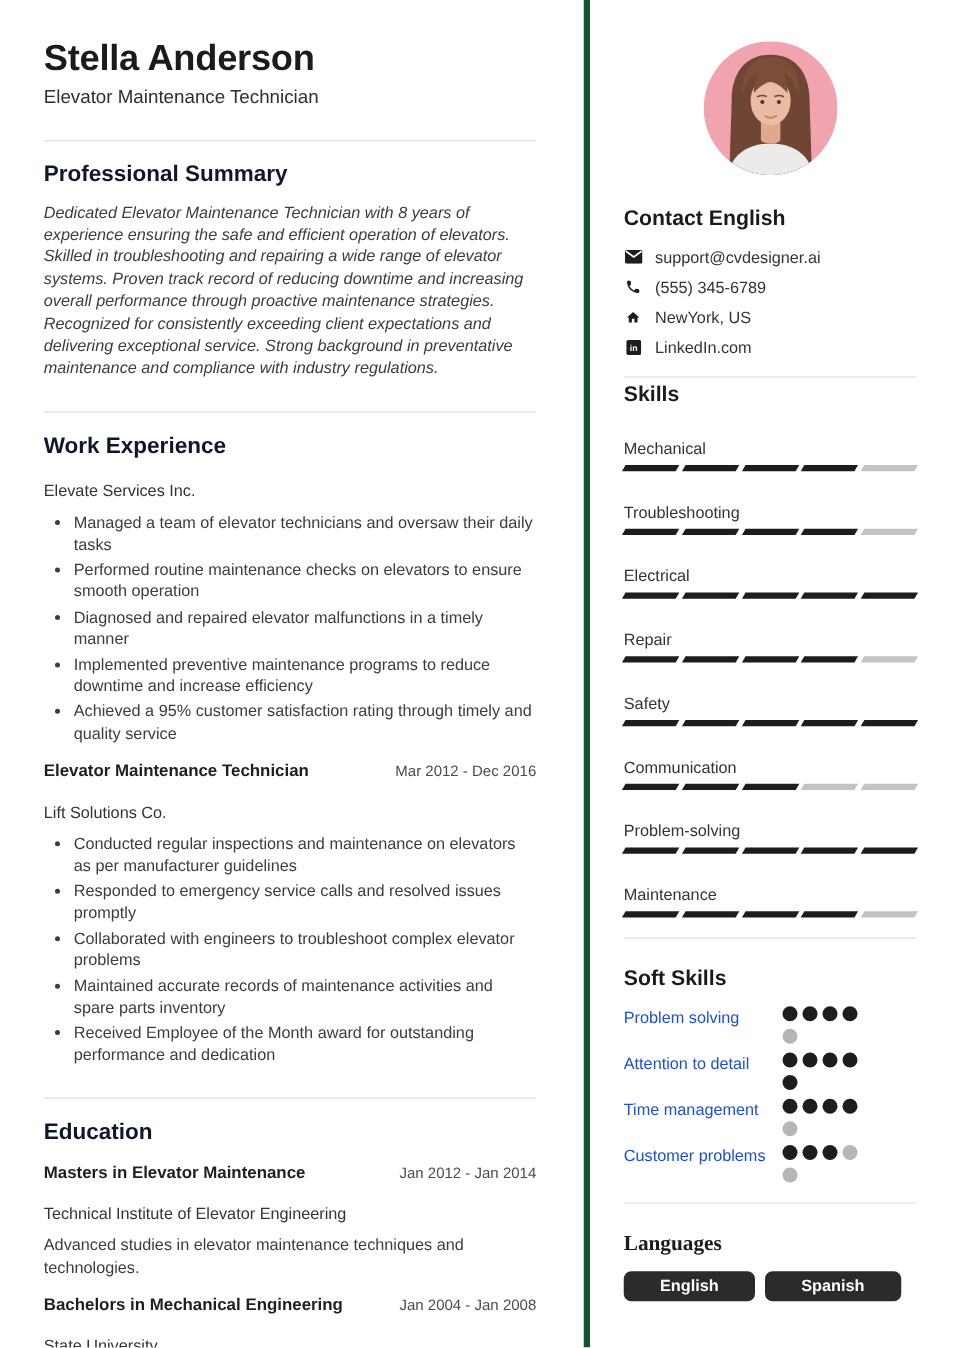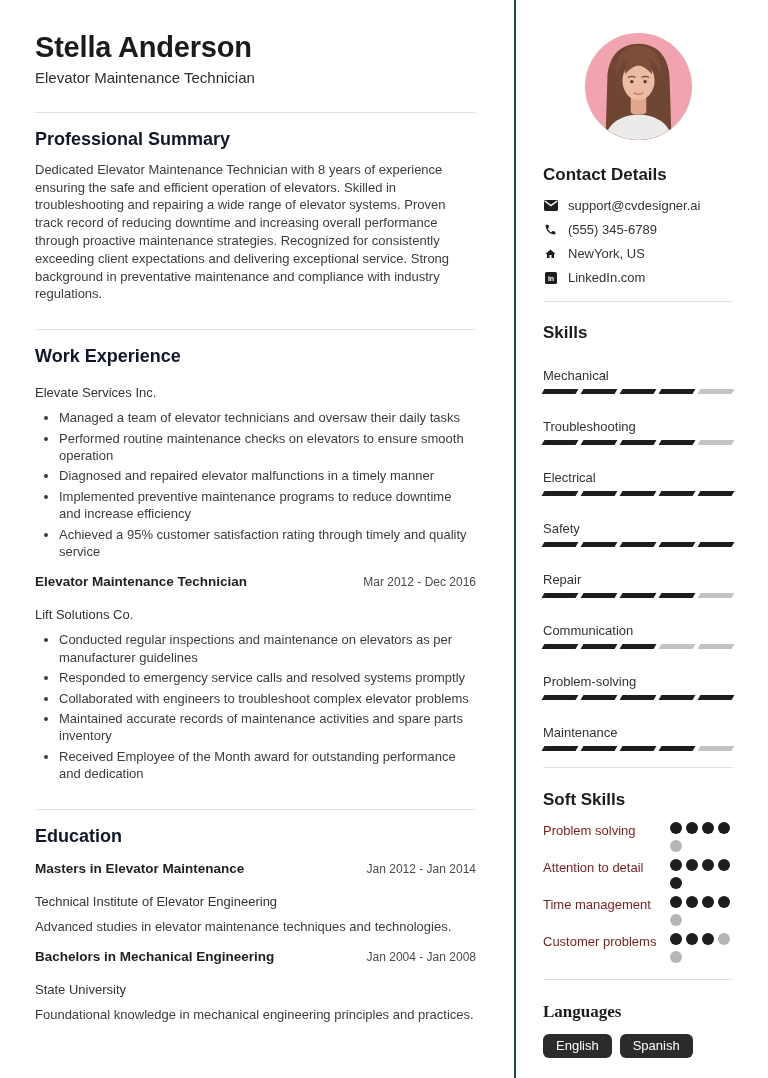--- a/index.html
+++ b/index.html
@@ -5,27 +5,27 @@
   * { margin:0; padding:0; box-sizing:border-box; }
   html,body { background:#fff; }
   body {
     width:768px; height:1078px; overflow:hidden;
     font-family:"Liberation Sans","DejaVu Sans",sans-serif;
     color:#3c3c3c;
   }
   .page { display:flex; width:768px; height:1078px; background:#fff; }
 
   
-  .main { width:516px; padding:30px 38px 20px 35px; border-right:2px solid #14532d; }
+  .main { width:472px; padding:30px 38px 20px 35px; border-right:5px solid #14532d; }
   .person-name { font-size:29px; font-weight:700; color:#1b1b1b; line-height:1.2; letter-spacing:-0.2px; }
   .person-title { font-size:15px; color:#2e2e2e; margin-top:4px; }
   hr.rule { border:0; border-top:1px solid #e2e2e2; }
   .main hr.rule { margin-top:26px; }
   .sec-heading { font-size:18px; font-weight:700; color:#0f172a; margin-top:16px; }
-  .summary-text { font-size:13px; line-height:1.37; color:#3c3c3c; margin-top:11px; }
+  .summary-text { font-size:13px; line-height:1.37; color:#3c3c3c; margin-top:11px;font-style:italic; }
 
   .job { margin-top:14px; }
   .job-head, .edu-head { display:flex; justify-content:space-between; align-items:baseline; }
   .job-title, .edu-degree { font-size:13.5px; font-weight:700; color:#1f1f1f; }
   .job-dates, .edu-dates { font-size:12px; color:#4a4a4a; white-space:nowrap; margin-left:12px; }
   .job-company, .edu-school { font-size:13px; color:#333; margin-top:18px; }
   ul.bullets { margin:9px 0 0 0; padding-left:24px; }
   ul.bullets li { font-size:13px; line-height:1.34; color:#3c3c3c; margin-bottom:3px; }
   .edu-item { margin-top:14px; }
   .edu-desc { font-size:13px; color:#3c3c3c; margin-top:9px; line-height:1.35; }
@@ -35,40 +35,40 @@
   .avatar-wrap { width:107px; height:107px; margin:0 auto; }
   .side-heading { font-size:17px; font-weight:700; color:#1b1b1b; }
   .contact-heading { margin-top:25px; }
   .contact-list { margin-top:13px; }
   .contact-row { display:flex; align-items:center; gap:10px; margin-bottom:9px; }
   .c-icon { width:15px; height:13px; flex:0 0 15px; display:flex; align-items:center; justify-content:center; }
   .c-icon svg { display:block; }
   .contact-text { font-size:13px; color:#333; }
   .sidebar hr.rule { margin-top:16px; }
 
-  .skills-heading { margin-top:21px; }
+  .skills-heading { margin-top:4px; }
   .skills-list { margin-top:5px; }
   .skill-row { margin-top:25px; }
   .skill-label { font-size:13px; color:#333; }
   .skill-bar { display:flex; gap:5px; margin-top:6px; }
   .seg { flex:1; height:5px; background:#c3c3c3; transform:skewX(-30deg); }
   .seg.on { background:#1d1d1d; }
 
   .soft-heading { margin-top:22px; }
   .soft-list { margin-top:12px; }
   .soft-row { display:flex; align-items:flex-start; margin-bottom:7px; }
-  .soft-label { width:114px; font-size:13px; color:#7f1d1d; line-height:1.35; }
+  .soft-label { width:114px; font-size:13px; color:#1d4ed8; line-height:1.35; }
   .dots { margin-left:13px; width:63px; display:flex; flex-wrap:wrap; column-gap:4px; row-gap:6px; }
   .dot { width:12px; height:12px; border-radius:50%; background:#b6b6b6; }
   .dot.on { background:#1d1d1d; }
 
   .lang-heading { margin-top:22px;font-family:Liberation Serif, serif; }
   .lang-list { margin-top:12px; display:flex; gap:8px; }
-  .pill { background:#2b2b2b; color:#fff; font-size:13px; font-weight:400;
-          padding:5px 13px; border-radius:6px; line-height:1.1; }
+  .pill { background:#2b2b2b; color:#fff; font-size:13px; font-weight:700;
+          padding:5px 29px; border-radius:6px; line-height:1.1; }
 </style>
 </head>
 <body>
 
 <div class="page">
 
   <div class="main">
 
     <div>
       <div class="person-name">Stella Anderson</div>
@@ -99,21 +99,21 @@
       </div>
 
       <div class="job">
         <div class="job-head">
           <span class="job-title">Elevator Maintenance Technician</span>
           <span class="job-dates">Mar 2012 - Dec 2016</span>
         </div>
         <div class="job-company">Lift Solutions Co.</div>
         <ul class="bullets">
             <li>Conducted regular inspections and maintenance on elevators as per manufacturer guidelines</li>
-            <li>Responded to emergency service calls and resolved systems promptly</li>
+            <li>Responded to emergency service calls and resolved issues promptly</li>
             <li>Collaborated with engineers to troubleshoot complex elevator problems</li>
             <li>Maintained accurate records of maintenance activities and spare parts inventory</li>
             <li>Received Employee of the Month award for outstanding performance and dedication</li>
           </ul>
       </div>
     </div>
 
     <hr class="rule">
 
     <div>
@@ -158,21 +158,21 @@
           <path d="M55 13 C38 13 30.5 27 32 45 C35.5 33.5 39 28.5 44 26.5 C42 32.5 41 38.5 41.2 42.5 C46 36.5 52 33.5 55 33.5 C58 33.5 64 36.5 68.8 42.5 C69 38.5 68 32.5 66 26.5 C71 28.5 74.5 33.5 78 45 C79.5 27 72 13 55 13 Z" fill="#7B4E39"></path>
           <circle cx="48.2" cy="50" r="1.7" fill="#4c3628"></circle>
           <circle cx="61.8" cy="50" r="1.7" fill="#4c3628"></circle>
           <path d="M44.5 45.5 Q48 43.8 51.3 45.3" stroke="#6d4a36" stroke-width="1.3" fill="none" stroke-linecap="round"></path>
           <path d="M58.7 45.3 Q62 43.8 65.5 45.5" stroke="#6d4a36" stroke-width="1.3" fill="none" stroke-linecap="round"></path>
           <path d="M50.5 61.5 Q55 64.5 59.5 61.5" stroke="#c2826d" stroke-width="1.6" fill="none" stroke-linecap="round"></path>
         </g>
       </svg>
     </div>
 
-    <div class="side-heading contact-heading">Contact Details</div>
+    <div class="side-heading contact-heading">Contact English</div>
 
     <div class="contact-list">
       <div class="contact-row">
         <span class="c-icon">
           <svg width="14" height="11" viewBox="0 0 14 11">
               <rect x="0" y="0" width="14" height="11" rx="1.4" fill="#1d1d1d"></rect>
               <path d="M0.8 1 L7 5.6 L13.2 1" stroke="#fff" stroke-width="1.4" fill="none"></path>
             </svg>
         </span>
         <span class="contact-text">support@cvdesigner.ai</span>
@@ -232,37 +232,37 @@
           <div class="skill-label">Electrical</div>
           <div class="skill-bar">
             <span class="seg on"></span>
             <span class="seg on"></span>
             <span class="seg on"></span>
             <span class="seg on"></span>
             <span class="seg on"></span>
           </div>
         </div>
         <div class="skill-row">
+          <div class="skill-label">Repair</div>
+          <div class="skill-bar">
+            <span class="seg on"></span>
+            <span class="seg on"></span>
+            <span class="seg on"></span>
+            <span class="seg on"></span>
+            <span class="seg"></span>
+          </div>
+        </div>
+        <div class="skill-row">
           <div class="skill-label">Safety</div>
           <div class="skill-bar">
             <span class="seg on"></span>
             <span class="seg on"></span>
             <span class="seg on"></span>
             <span class="seg on"></span>
             <span class="seg on"></span>
-          </div>
-        </div>
-        <div class="skill-row">
-          <div class="skill-label">Repair</div>
-          <div class="skill-bar">
-            <span class="seg on"></span>
-            <span class="seg on"></span>
-            <span class="seg on"></span>
-            <span class="seg on"></span>
-            <span class="seg"></span>
           </div>
         </div>
         <div class="skill-row">
           <div class="skill-label">Communication</div>
           <div class="skill-bar">
             <span class="seg on"></span>
             <span class="seg on"></span>
             <span class="seg on"></span>
             <span class="seg"></span>
             <span class="seg"></span>

